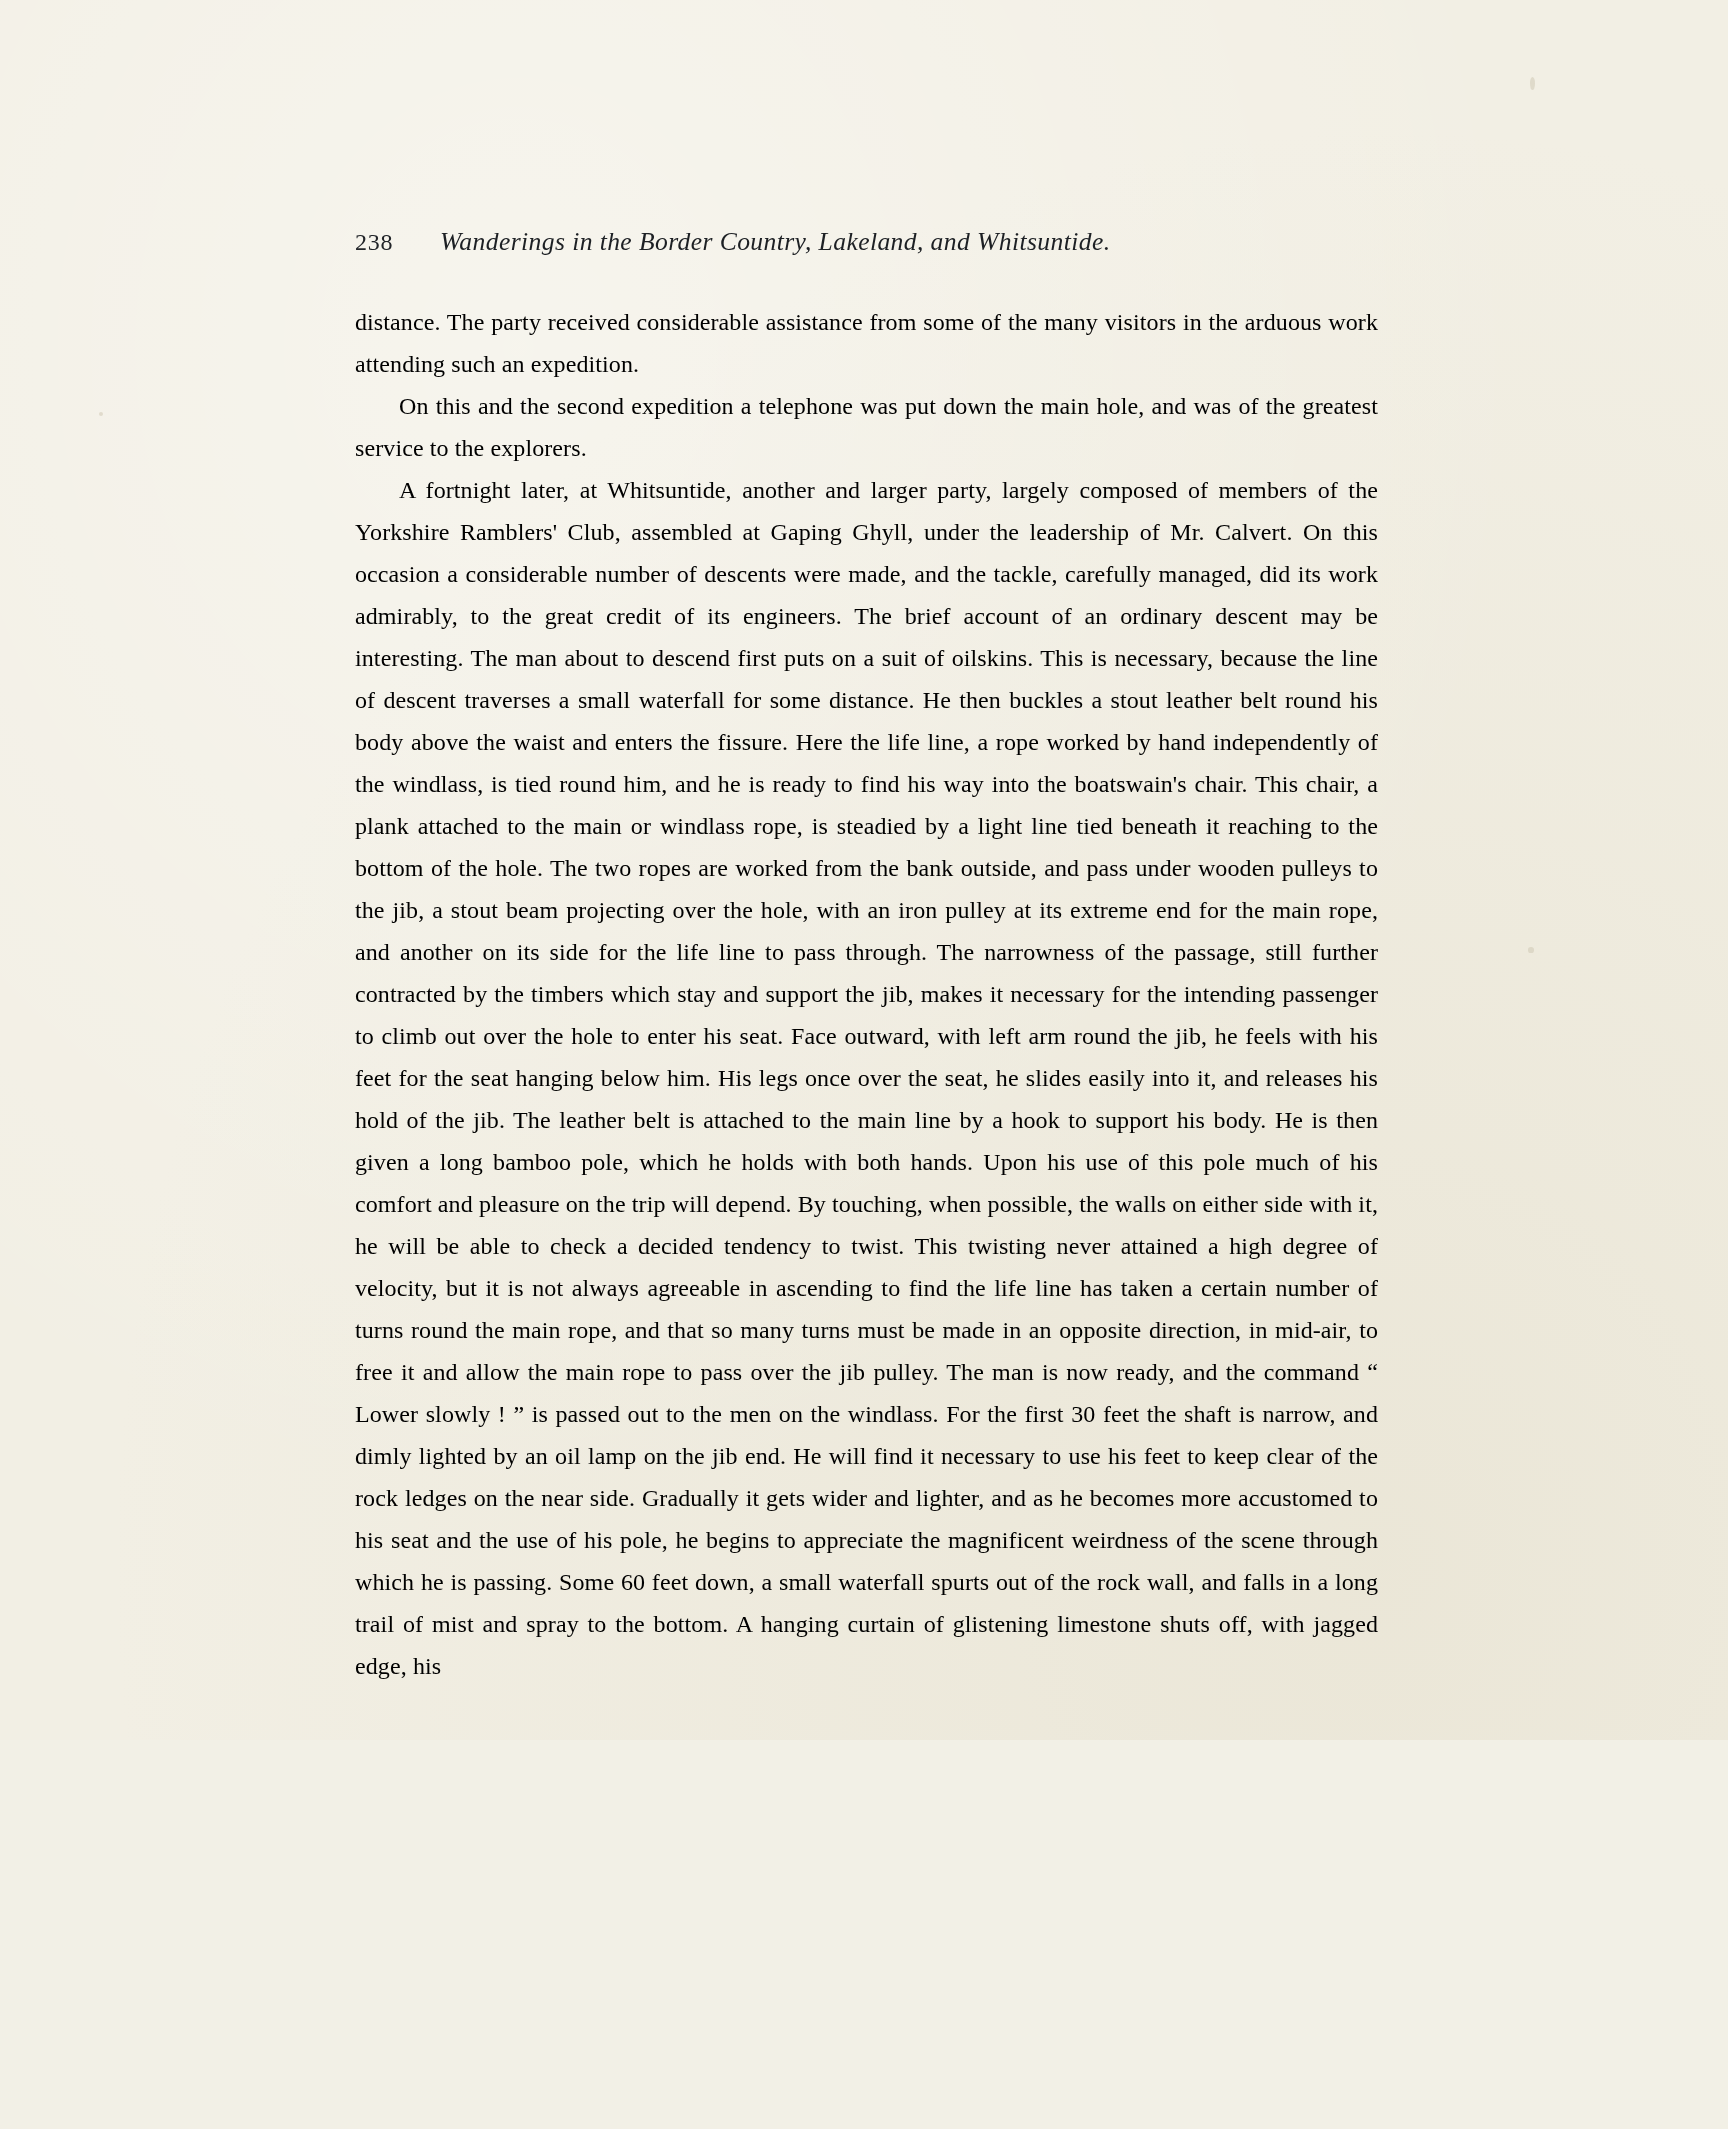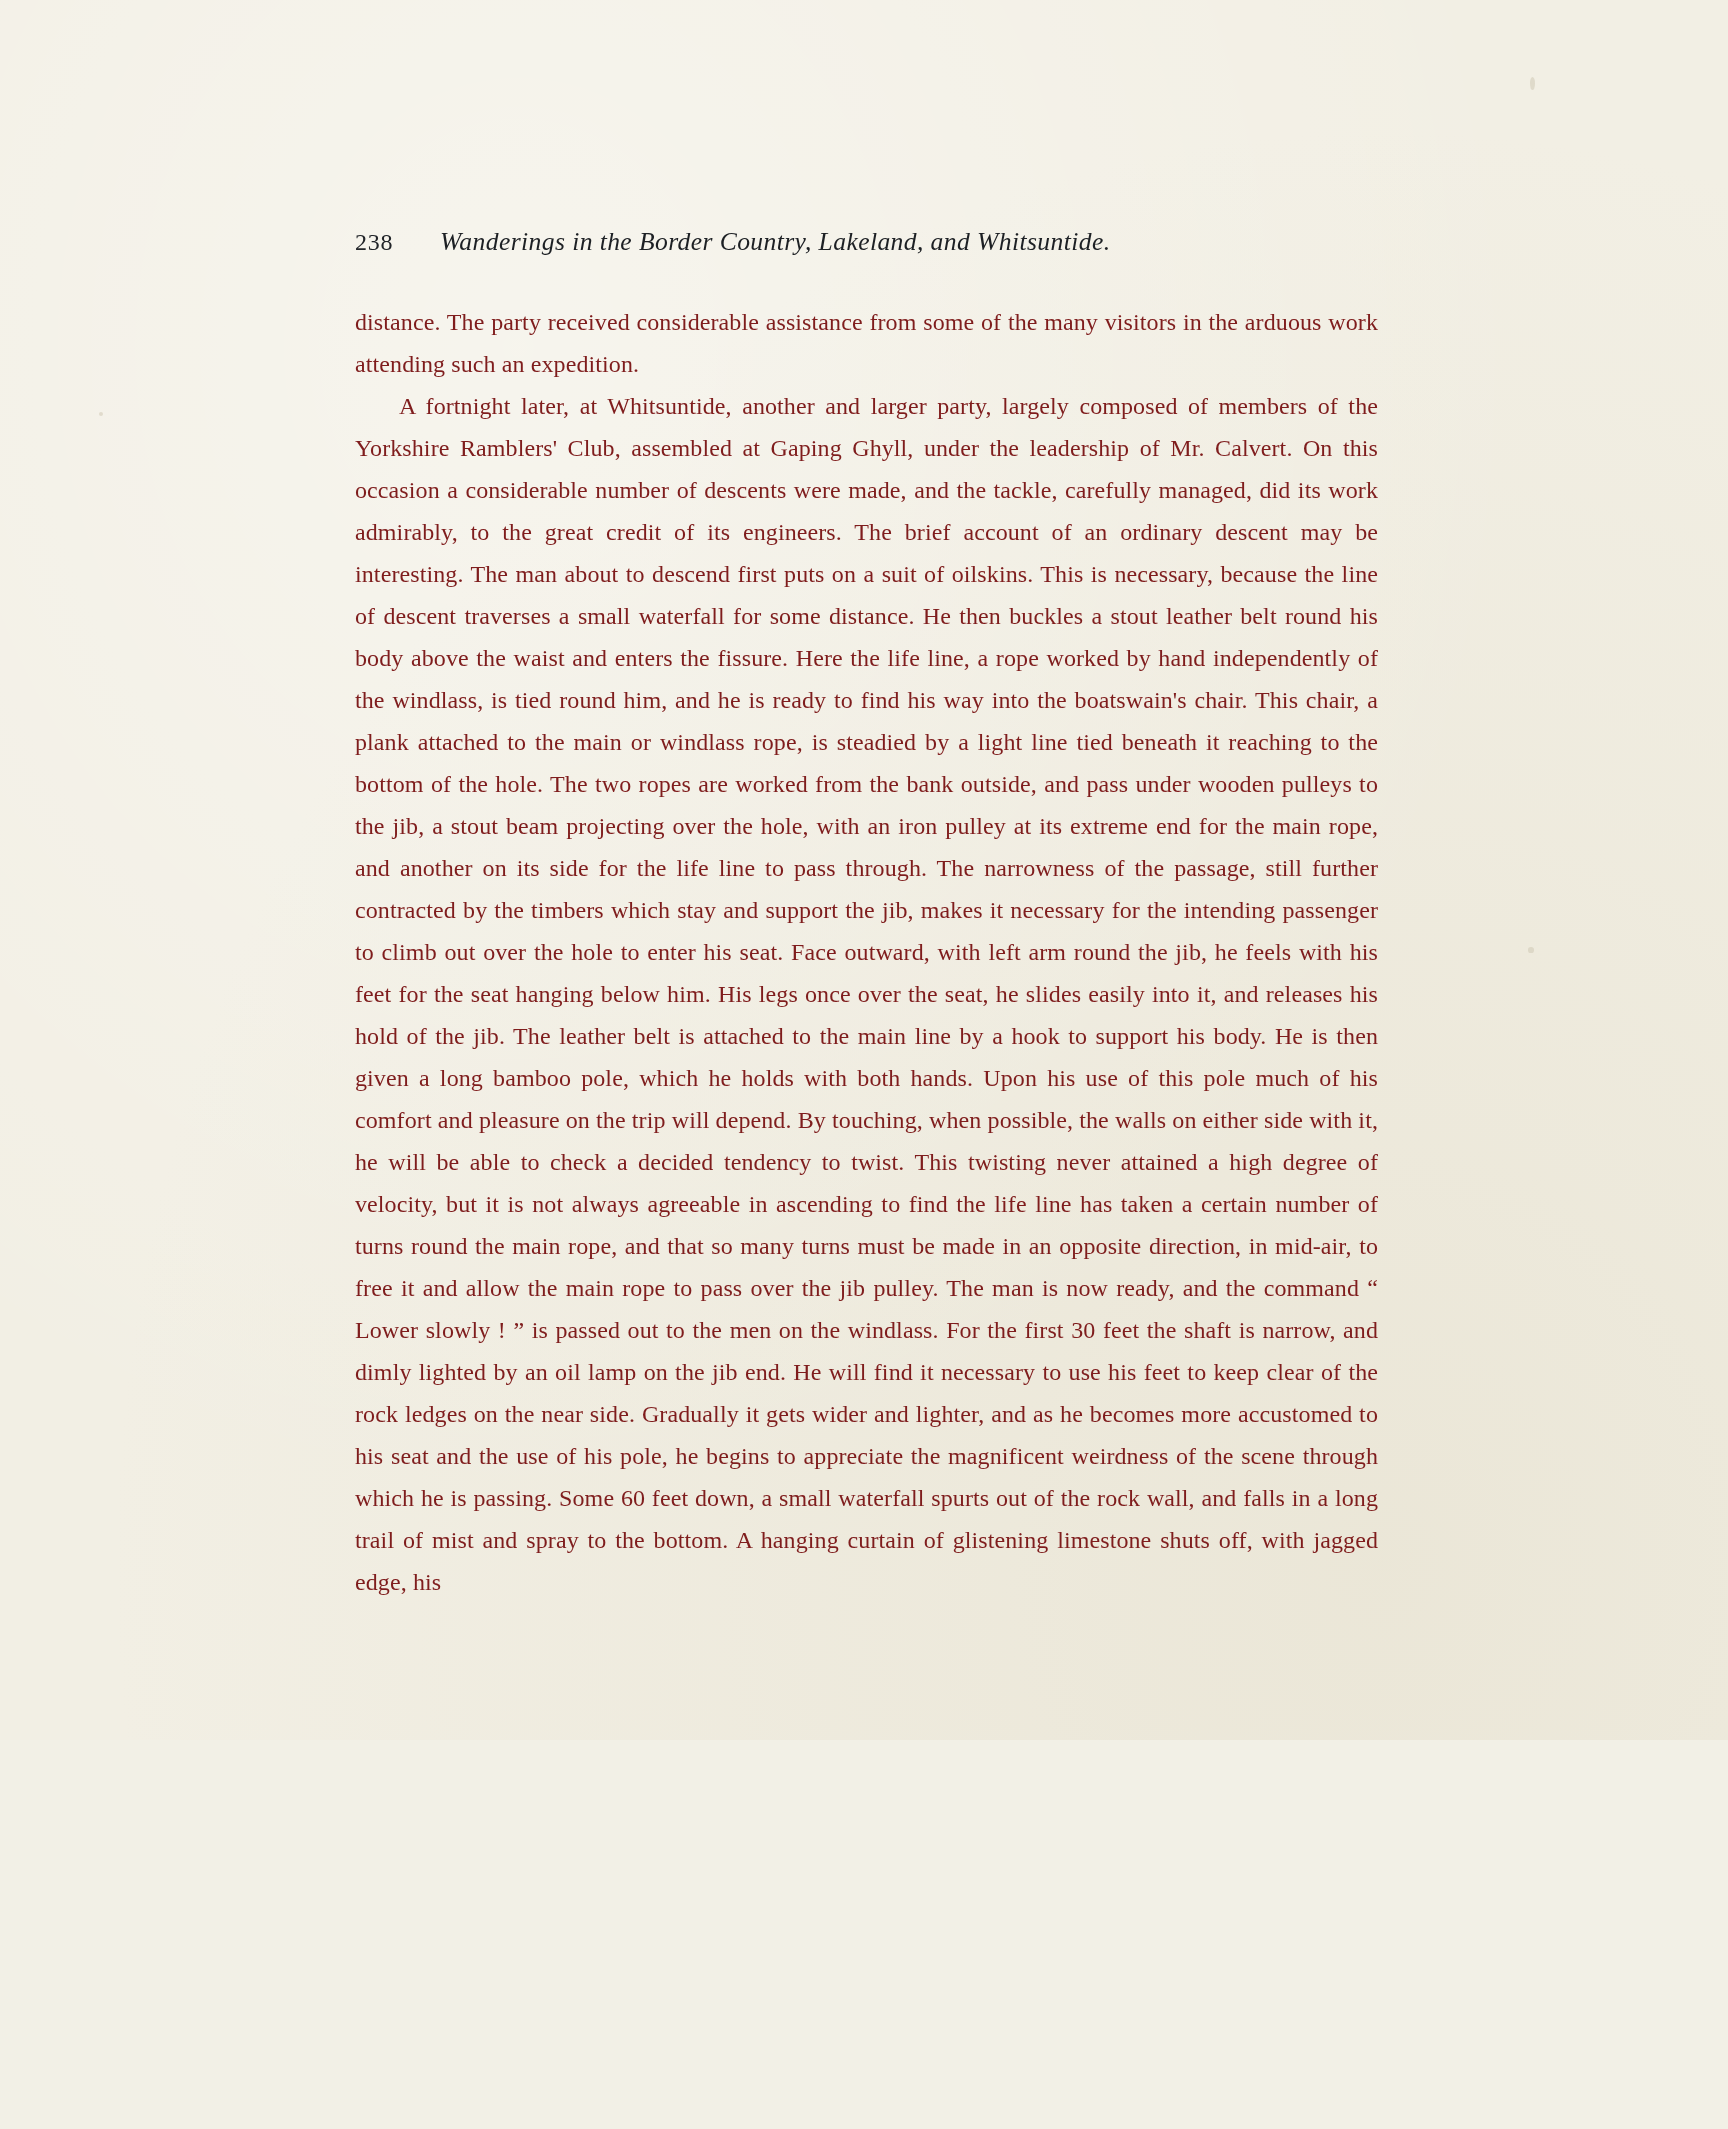--- a/index.html
+++ b/index.html
@@ -87,20 +87,21 @@
   <div class="speck" style="left:1528px; top:947px; width:5.7px; height:5.7px;"></div>
   <div class="speck" style="left:270px; top:1903px; width:3.6px; height:3.6px;"></div>
 
   <div class="content">
 
     <div class="runhead">
       <span class="folio">238</span>
       <span class="runtitle">Wanderings in the Border Country, Lakeland, and Whitsuntide.</span>
     </div>
 
-    <div class="body-text" style="color: #7f1d1d; margin-top: 44px;">
+    <div class="body-text" style="color: #000000; margin-top: 44px;">
       <p class="noindent">distance. The party received considerable assistance from some of the many visitors in the arduous work attending such an expedition.</p>
+      <p class="indent">On this and the second expedition a telephone was put down the main hole, and was of the greatest service to the explorers.</p>
       <p class="indent">A fortnight later, at Whitsuntide, another and larger party, largely composed of members of the Yorkshire Ramblers' Club, assembled at Gaping Ghyll, under the leadership of Mr. Calvert. On this occasion a considerable number of descents were made, and the tackle, carefully managed, did its work admirably, to the great credit of its engineers. The brief account of an ordinary descent may be interesting. The man about to descend first puts on a suit of oilskins. This is necessary, because the line of descent traverses a small waterfall for some distance. He then buckles a stout leather belt round his body above the waist and enters the fissure. Here the life line, a rope worked by hand independently of the windlass, is tied round him, and he is ready to find his way into the boatswain's chair. This chair, a plank attached to the main or windlass rope, is steadied by a light line tied beneath it reaching to the bottom of the hole. The two ropes are worked from the bank outside, and pass under wooden pulleys to the jib, a stout beam projecting over the hole, with an iron pulley at its extreme end for the main rope, and another on its side for the life line to pass through. The narrowness of the passage, still further contracted by the timbers which stay and support the jib, makes it necessary for the intending passenger to climb out over the hole to enter his seat. Face outward, with left arm round the jib, he feels with his feet for the seat hanging below him. His legs once over the seat, he slides easily into it, and releases his hold of the jib. The leather belt is attached to the main line by a hook to support his body. He is then given a long bamboo pole, which he holds with both hands. Upon his use of this pole much of his comfort and pleasure on the trip will depend. By touching, when possible, the walls on either side with it, he will be able to check a decided tendency to twist. This twisting never attained a high degree of velocity, but it is not always agreeable in ascending to find the life line has taken a certain number of turns round the main rope, and that so many turns must be made in an opposite direction, in mid-air, to free it and allow the main rope to pass over the jib pulley. The man is now ready, and the command “ Lower slowly ! ” is passed out to the men on the windlass. For the first 30 feet the shaft is narrow, and dimly lighted by an oil lamp on the jib end. He will find it necessary to use his feet to keep clear of the rock ledges on the near side. Gradually it gets wider and lighter, and as he becomes more accustomed to his seat and the use of his pole, he begins to appreciate the magnificent weirdness of the scene through which he is passing. Some 60 feet down, a small waterfall spurts out of the rock wall, and falls in a long trail of mist and spray to the bottom. A hanging curtain of glistening limestone shuts off, with jagged edge, his</p>
     </div>
 
   </div>
 </div>
 
 
 </body></html>

